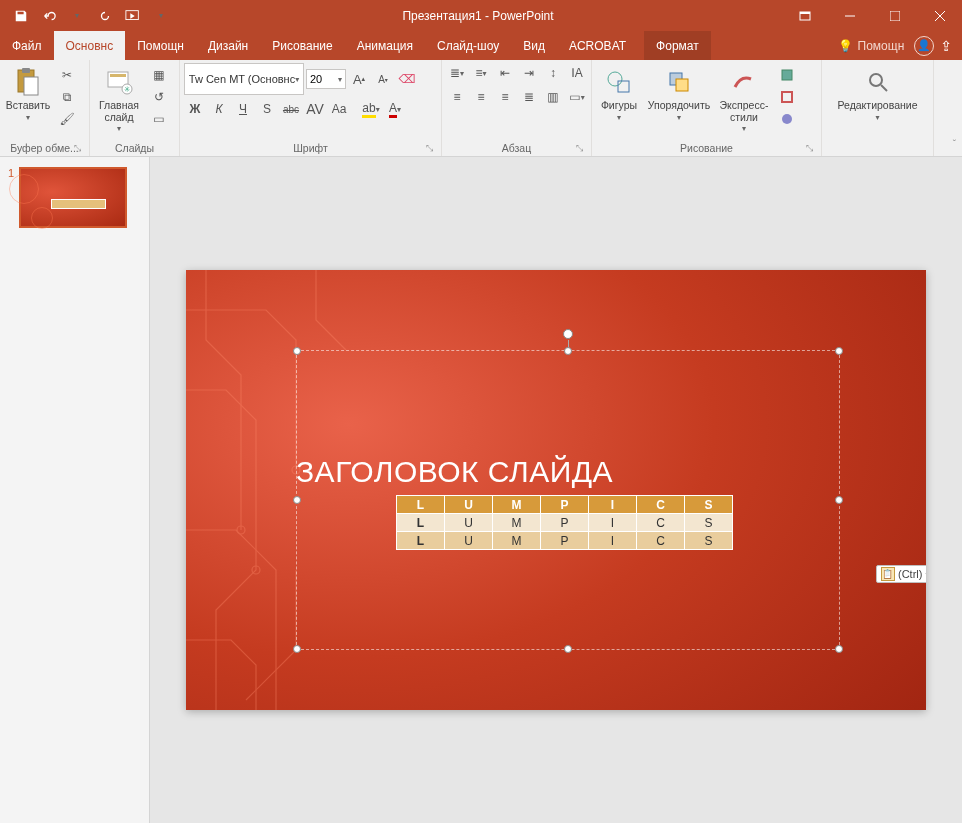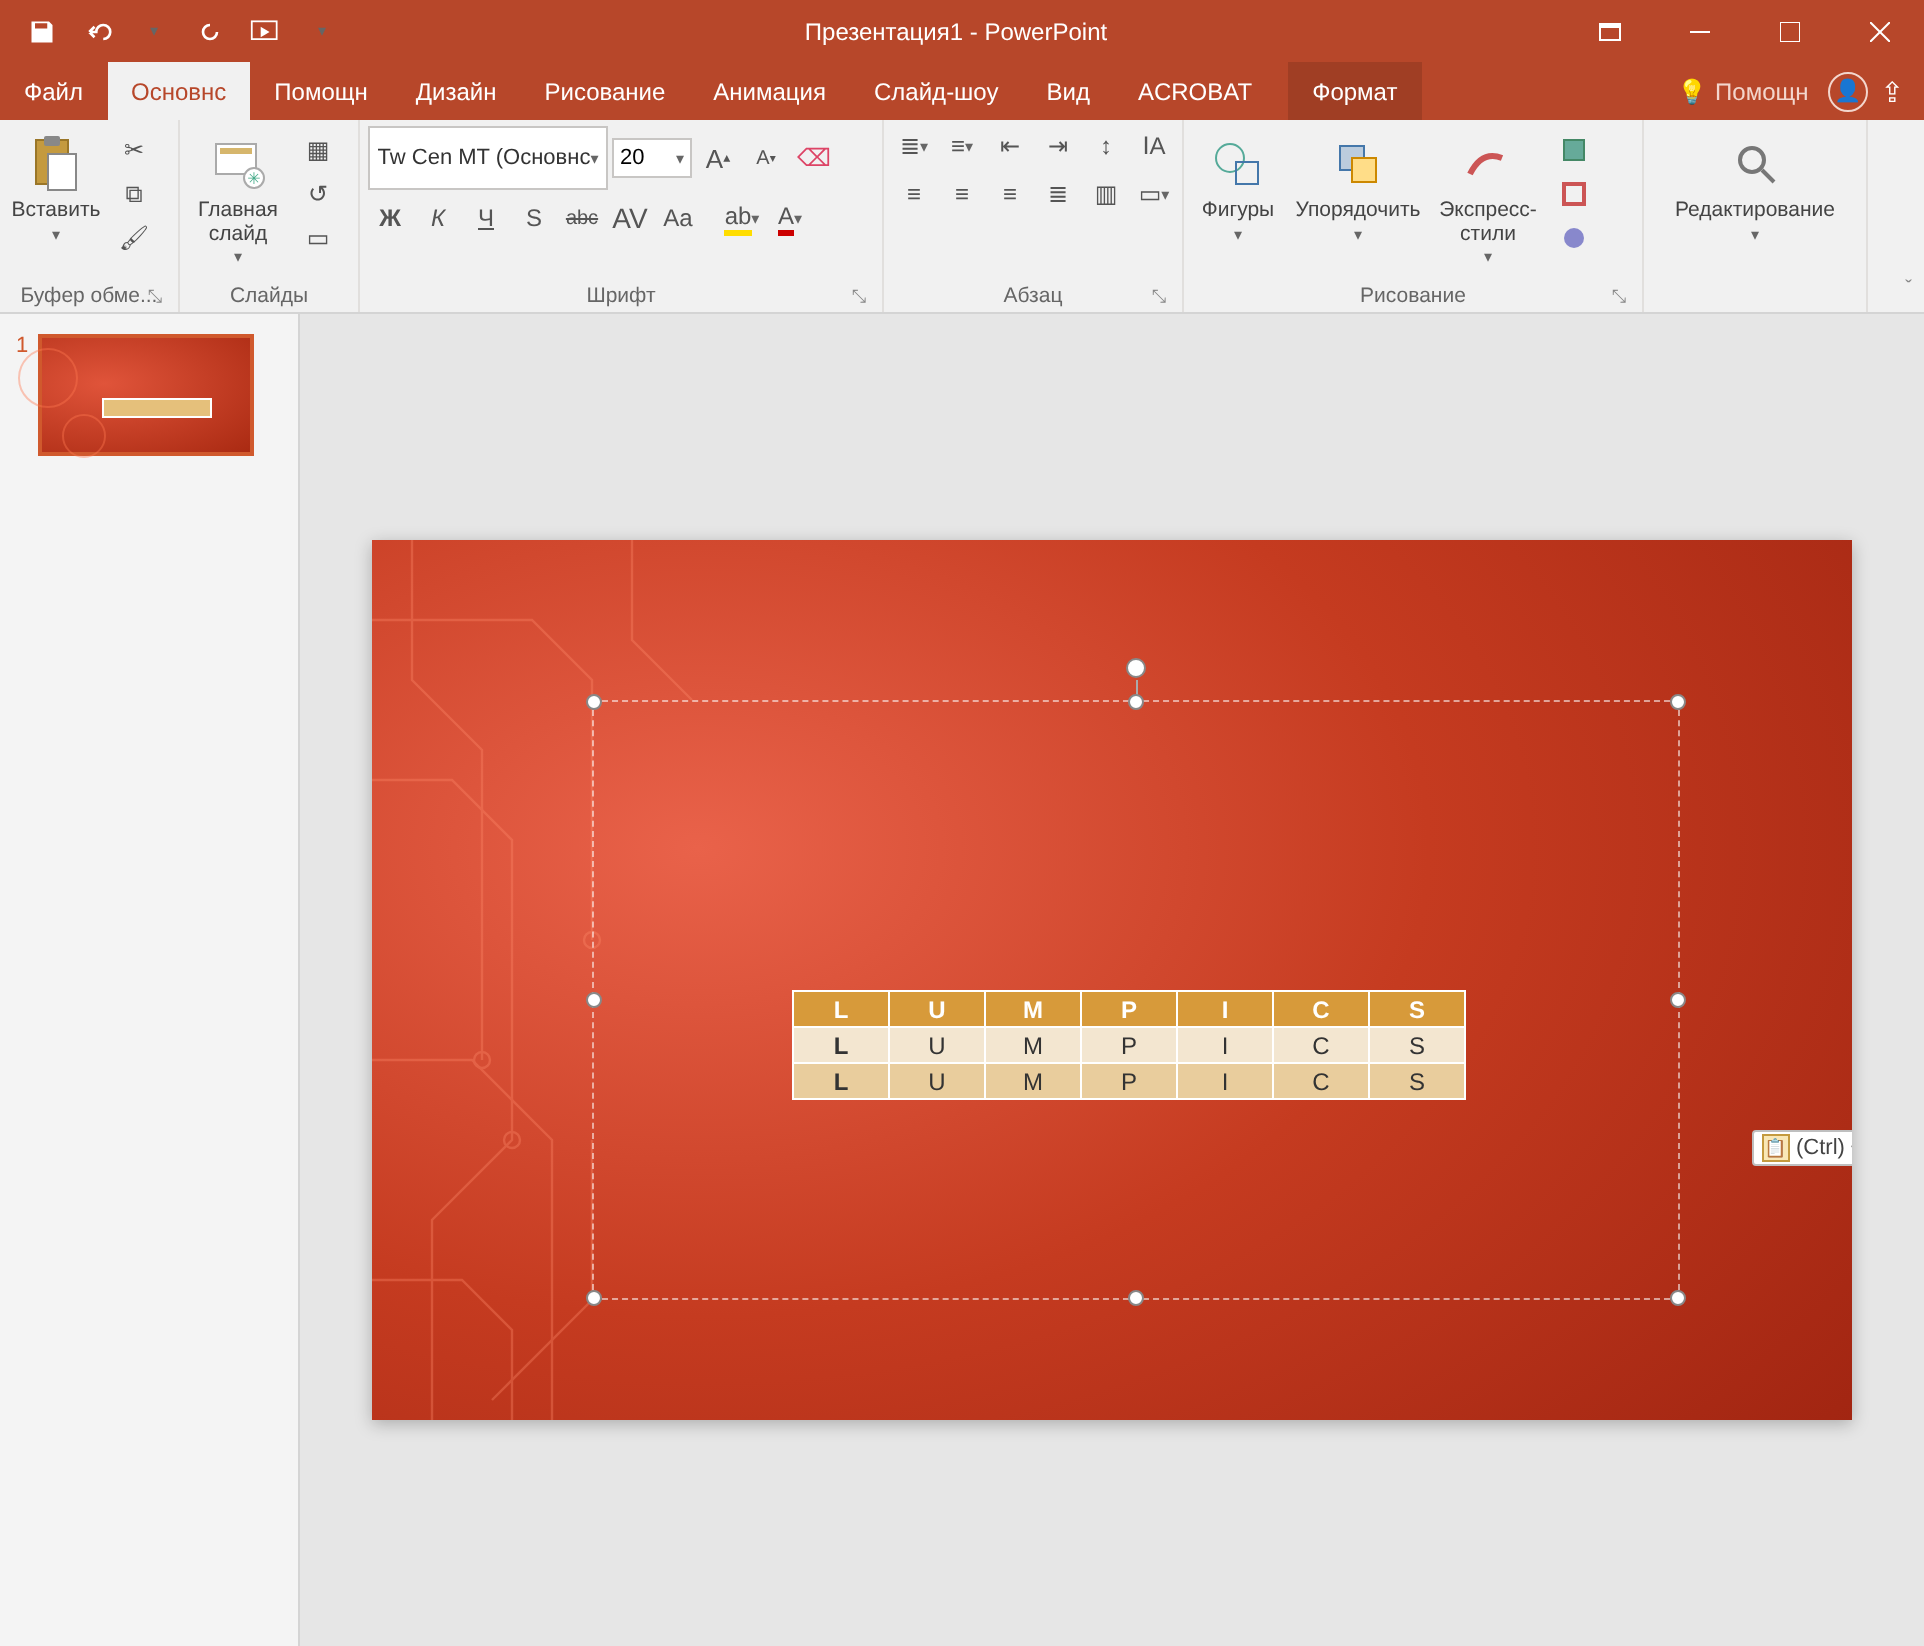--- a/index.html
+++ b/index.html
@@ -369,20 +369,21 @@
           <circle cx="70" cy="300" r="4"></circle>
           <path d="M0 260 L50 260 L90 300 L90 440"></path>
           <path d="M20 0 L20 70 L55 105 L55 260"></path>
           <circle cx="55" cy="260" r="4"></circle>
           <path d="M0 370 L45 370 L70 395 L70 440"></path>
           <path d="M110 300 L110 380 L60 430"></path>
           <path d="M130 0 L130 50 L160 80"></path>
         </g>
       </svg>
 
+      <div class="slide-title">ЗАГОЛОВОК СЛАЙДА</div>
 
       <div class="placeholder">
         <div class="ph-rot"></div>
         <div class="ph-handle" style="top:-4px;left:-4px;"></div>
         <div class="ph-handle" style="top:-4px;left:calc(50% - 4px);"></div>
         <div class="ph-handle" style="top:-4px;right:-4px;"></div>
         <div class="ph-handle" style="top:calc(50% - 4px);left:-4px;"></div>
         <div class="ph-handle" style="top:calc(50% - 4px);right:-4px;"></div>
         <div class="ph-handle" style="bottom:-4px;left:-4px;"></div>
         <div class="ph-handle" style="bottom:-4px;left:calc(50% - 4px);"></div>

